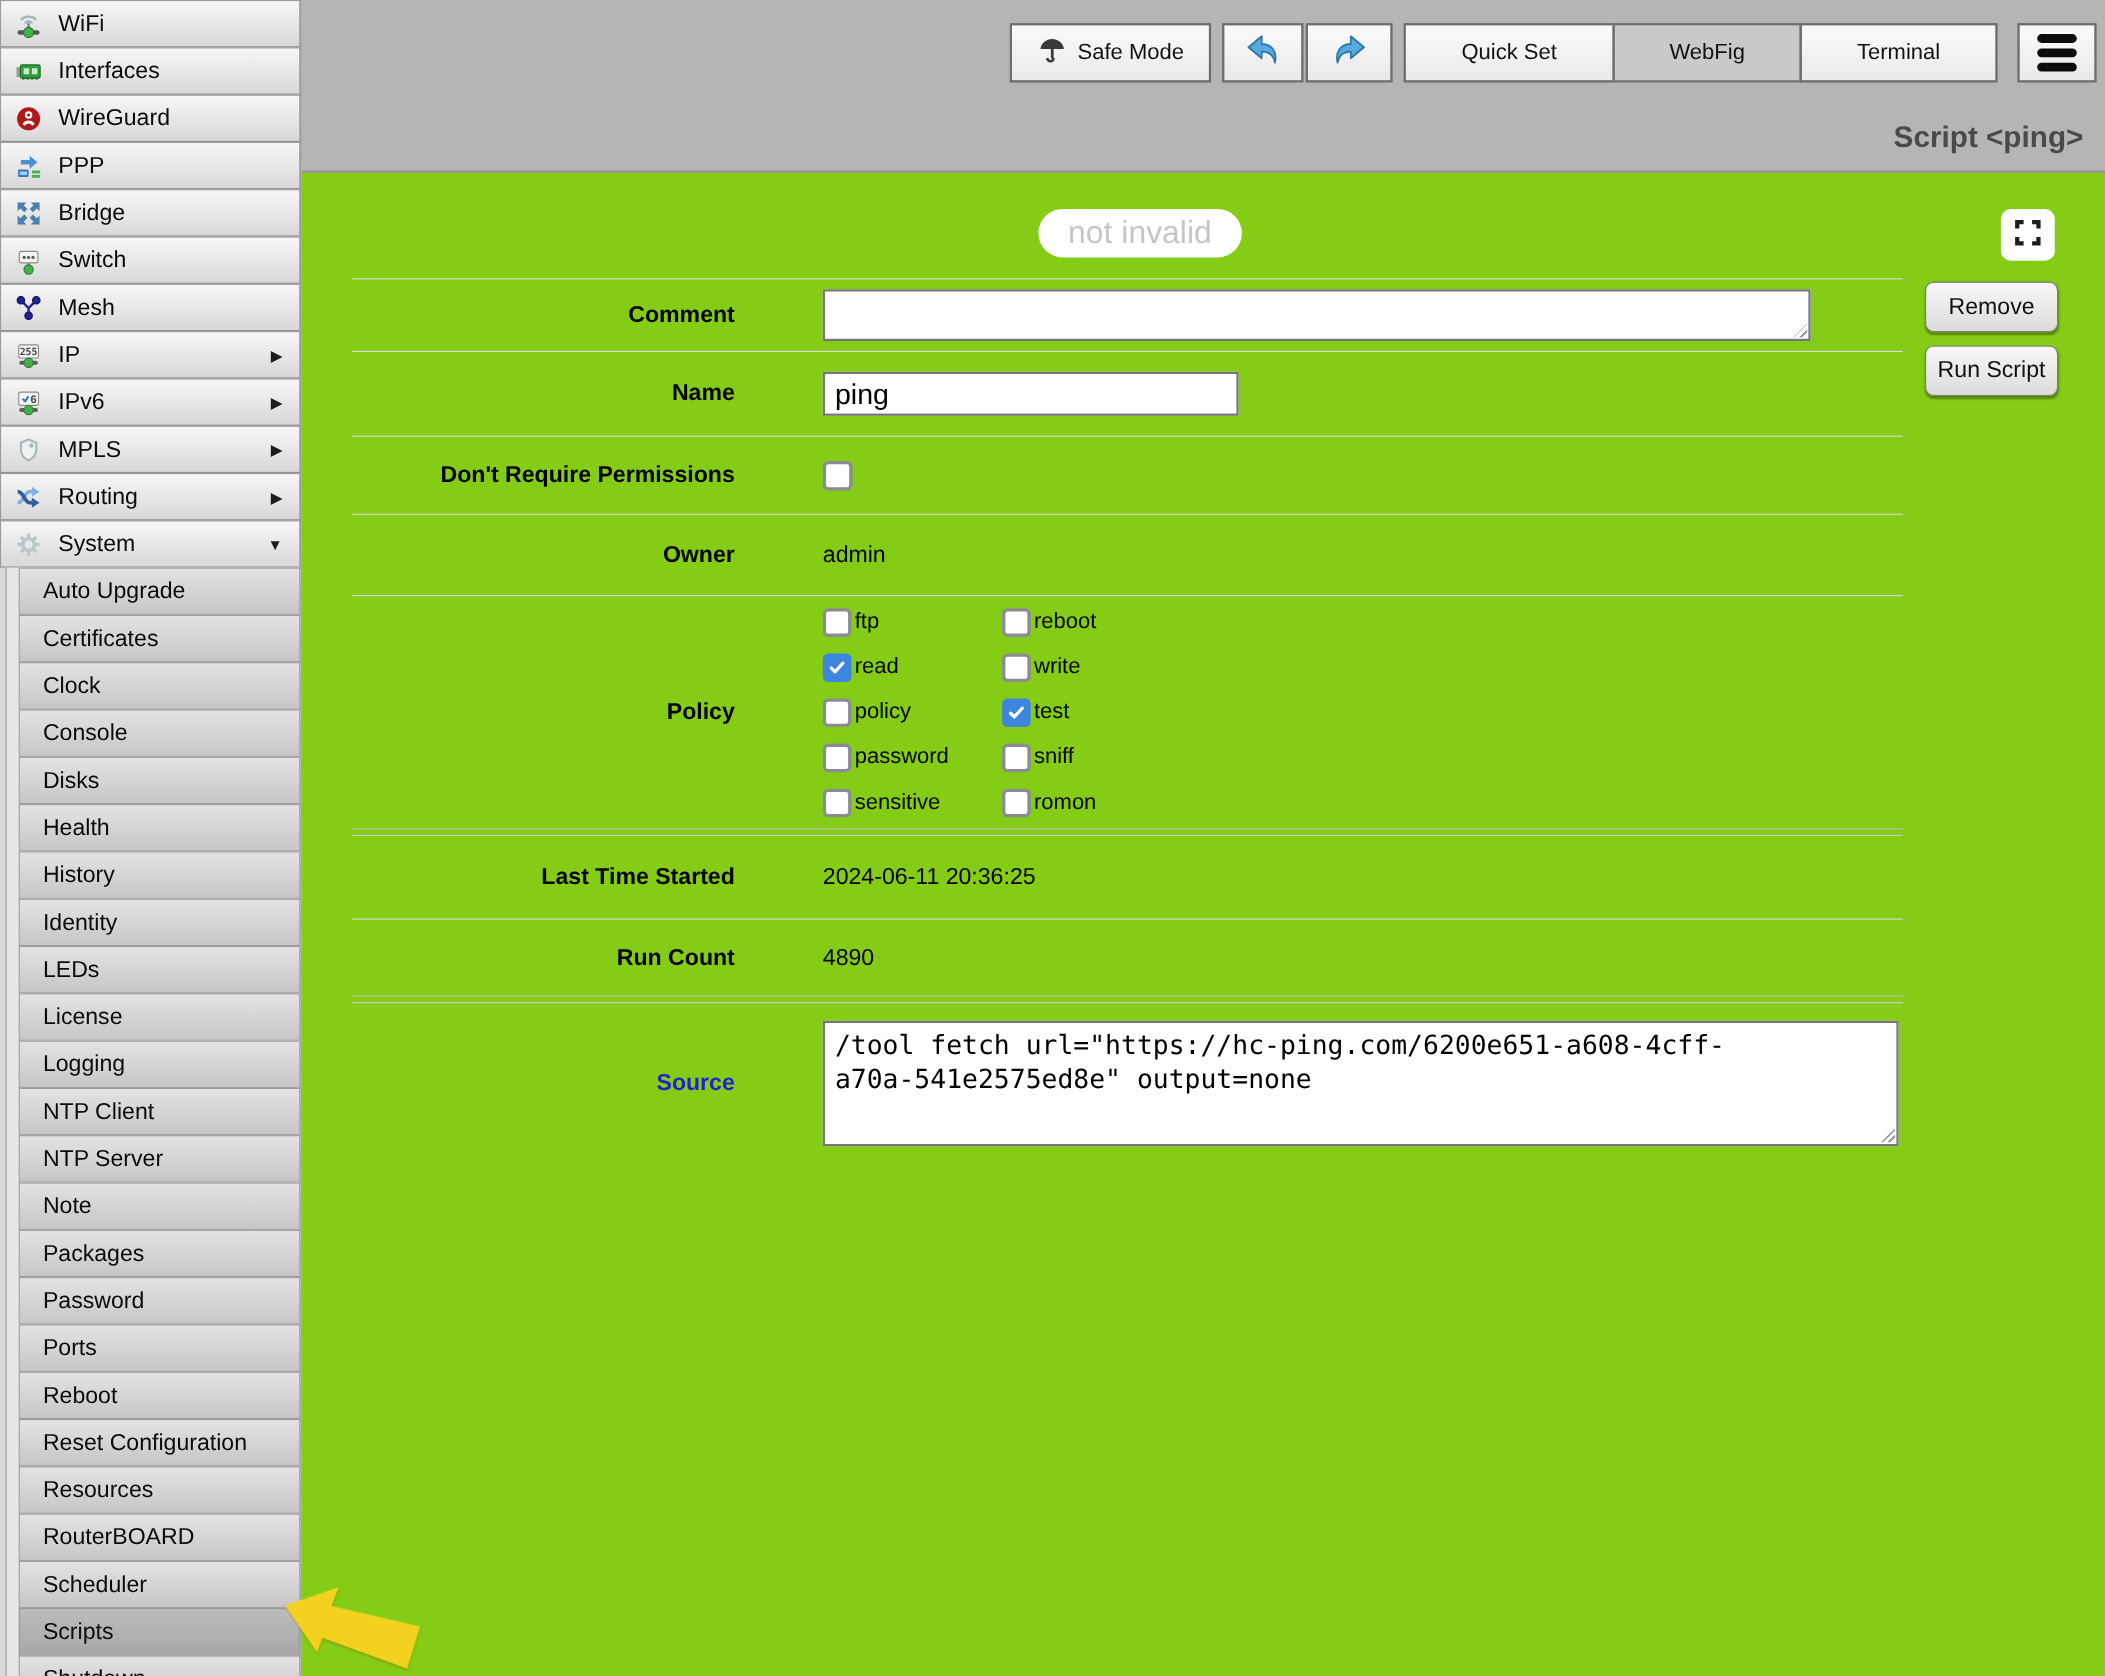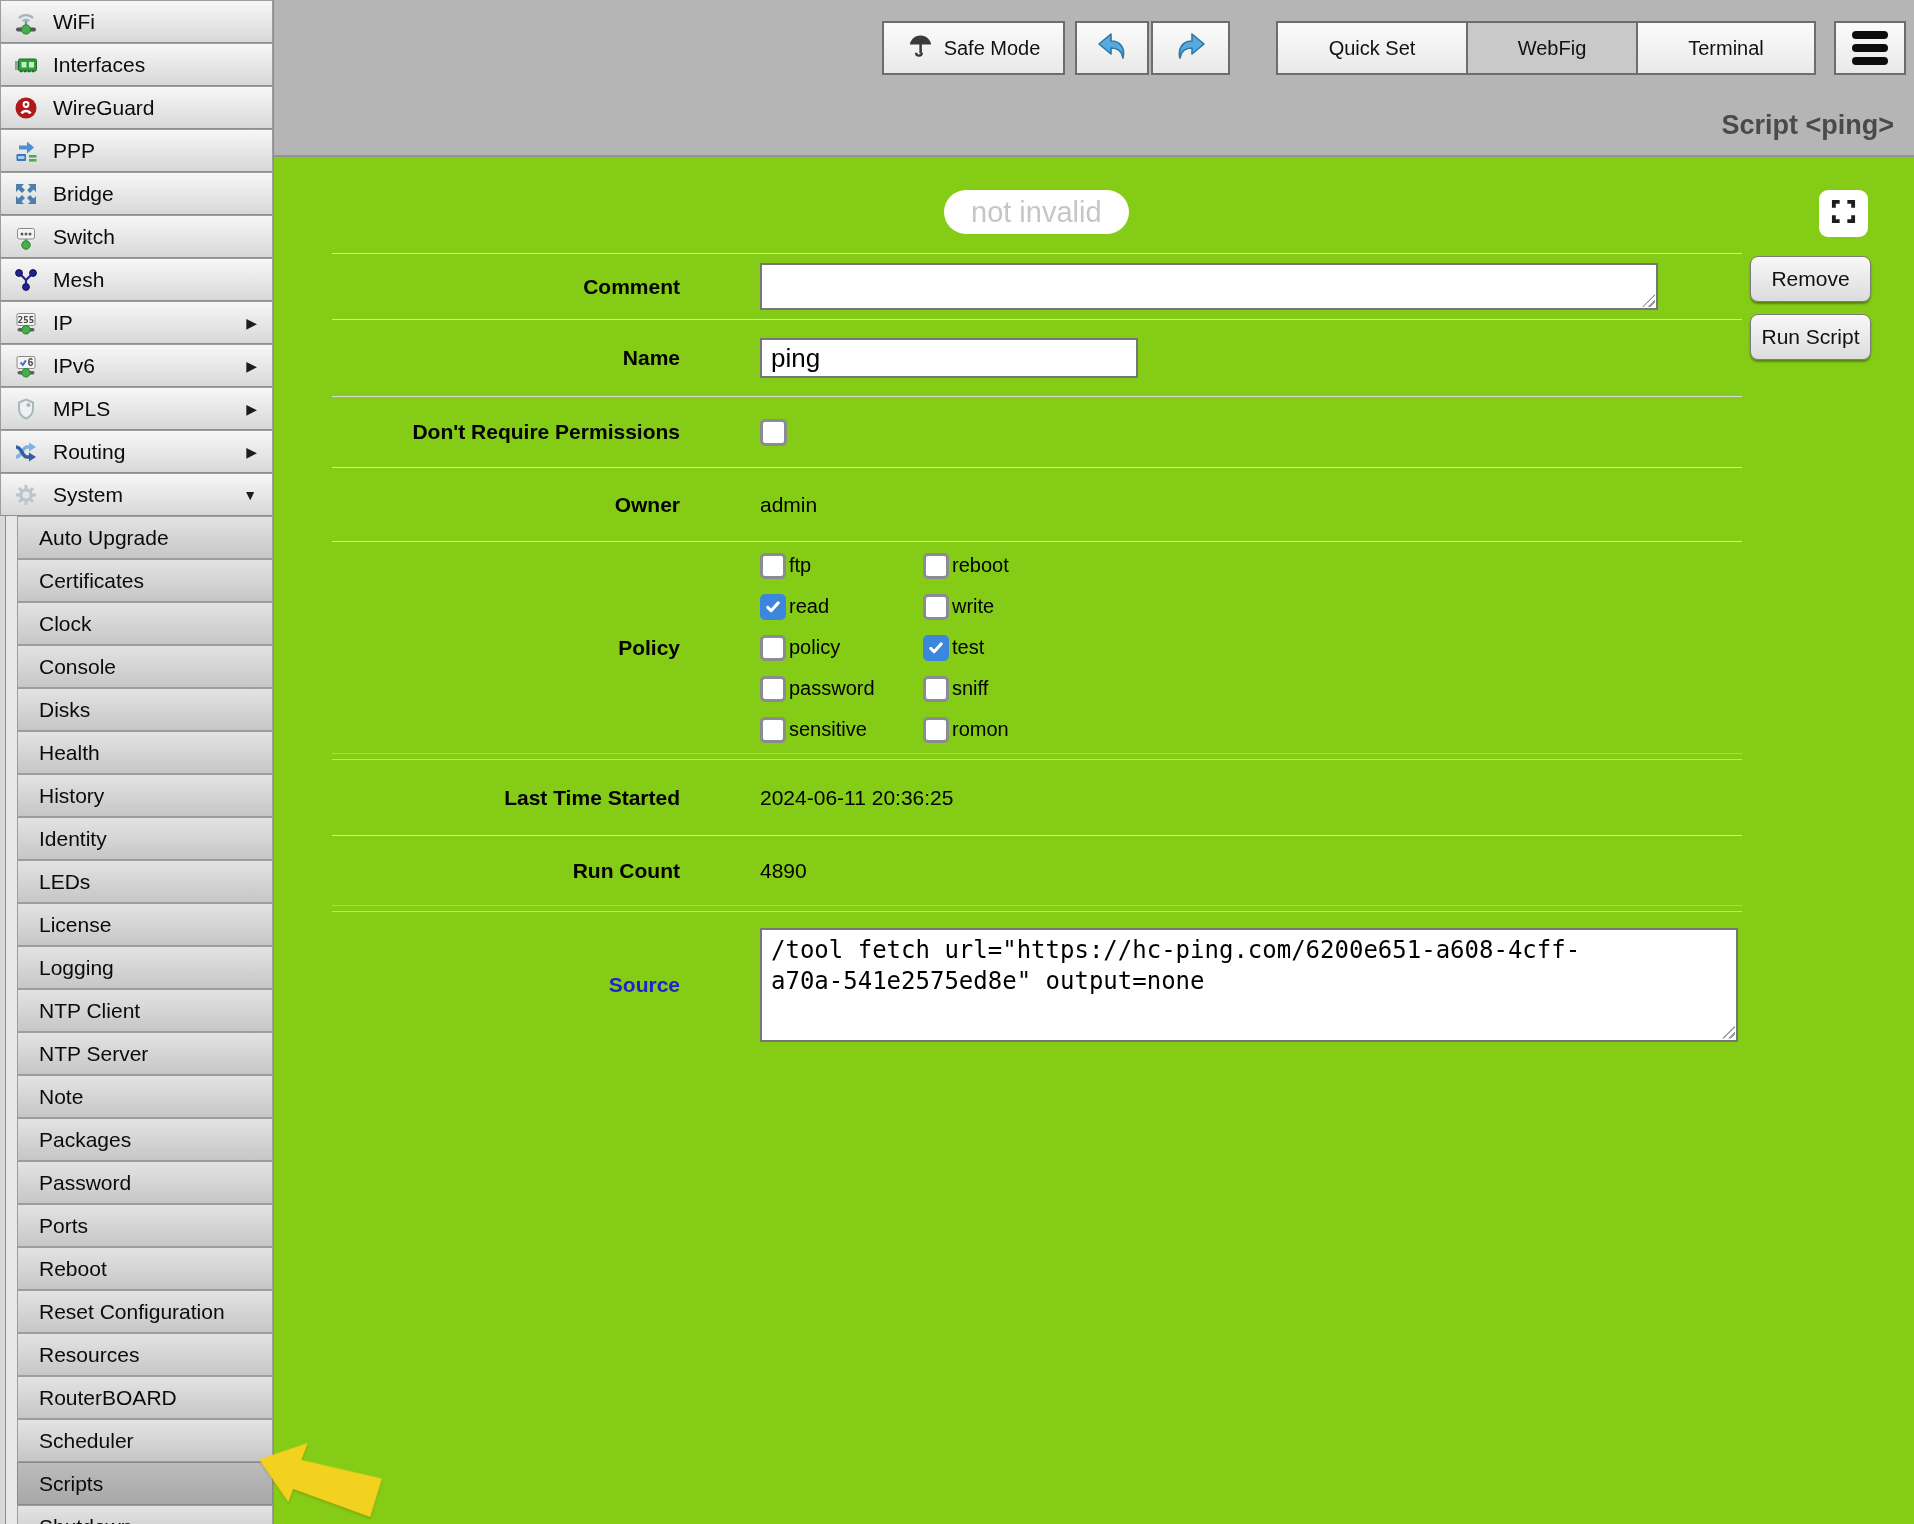--- a/index.html
+++ b/index.html
@@ -23,40 +23,40 @@
   
   #headerband{position:absolute;left:274px;top:0;right:0;height:155px;background:#b5b5b5;border-bottom:2px solid #949494;box-sizing:content-box;}
   #toolbar{position:absolute;top:21px;right:8px;display:flex;align-items:center;}
   .tbtn{height:54px;box-sizing:border-box;border:2px solid #6d6d6d;
     background:linear-gradient(180deg,#fbfbfb,#e9e9e9);
     display:flex;align-items:center;justify-content:center;font-size:20px;color:#111;cursor:pointer;}
   .tbtn.active{background:#c9c9c9;}
   #btn-safemode{width:183px;margin-right:10px;gap:10px;}
   #btn-undo{width:74px;margin-right:2px;}
   #btn-redo{width:79px;margin-right:10px;}
-  #btn-quickset{width:192px;margin-left:36px;}
+  #btn-quickset{width:192px;}
   #btn-webfig{width:172px;margin-left:-2px;}
   #btn-terminal{width:180px;margin-left:-2px;}
   #btn-menu{width:72px;margin-left:18px;flex-direction:column;gap:5px;}
   #btn-menu .bar{width:36px;height:8px;border-radius:4px;background:#0d0d0d;}
   #page-title{position:absolute;top:110px;right:20px;font-size:27px;font-weight:bold;color:#4a4a4a;}
 
   
   #badge{position:absolute;left:944px;top:190px;height:44px;padding:0 27px;background:#fff;border-radius:22px;
     display:flex;align-items:center;font-size:29px;color:#c6c6c6;}
   #fullscreen-btn{position:absolute;left:1819px;top:190px;width:49px;height:47px;background:#fff;border-radius:9px;
     display:flex;align-items:center;justify-content:center;cursor:pointer;}
   .pbtn{position:absolute;left:1750px;width:121px;height:46px;box-sizing:border-box;border:1px solid #7c7c7c;border-radius:8px;
     background:linear-gradient(180deg,#f8f8f8,#dcdcdc);display:flex;align-items:center;justify-content:center;
     font-size:21px;color:#111;box-shadow:0 2px 2px rgba(0,0,0,0.35);cursor:pointer;}
   #btn-remove{top:256px;}
   #btn-runscript{top:314px;}
 
   
-  #form{position:absolute;left:332px;top:253px;width:1410px;}
+  #form{position:absolute;left:320px;top:253px;width:1410px;}
   .row{display:flex;align-items:center;border-top:1px solid #dadada;box-sizing:border-box;}
   .row.noline{border-top:none;}
   .sep2{height:5px;border-top:1px solid #bdbdbd;border-bottom:1px solid #cccccc;box-sizing:content-box;}
   .flabel{width:348px;text-align:right;font-weight:bold;font-size:21px;color:#000;flex:0 0 348px;}
   .flabel.blue{color:#2222cc;}
   .ctrl{margin-left:80px;display:flex;align-items:flex-end;flex:1;}
   .val{font-size:21px;color:#000;}
 
   .tbox{background:#fff;border:2px solid #767676;box-sizing:border-box;position:relative;}
   .resize-handle{position:absolute;right:1px;bottom:1px;width:13px;height:13px;

